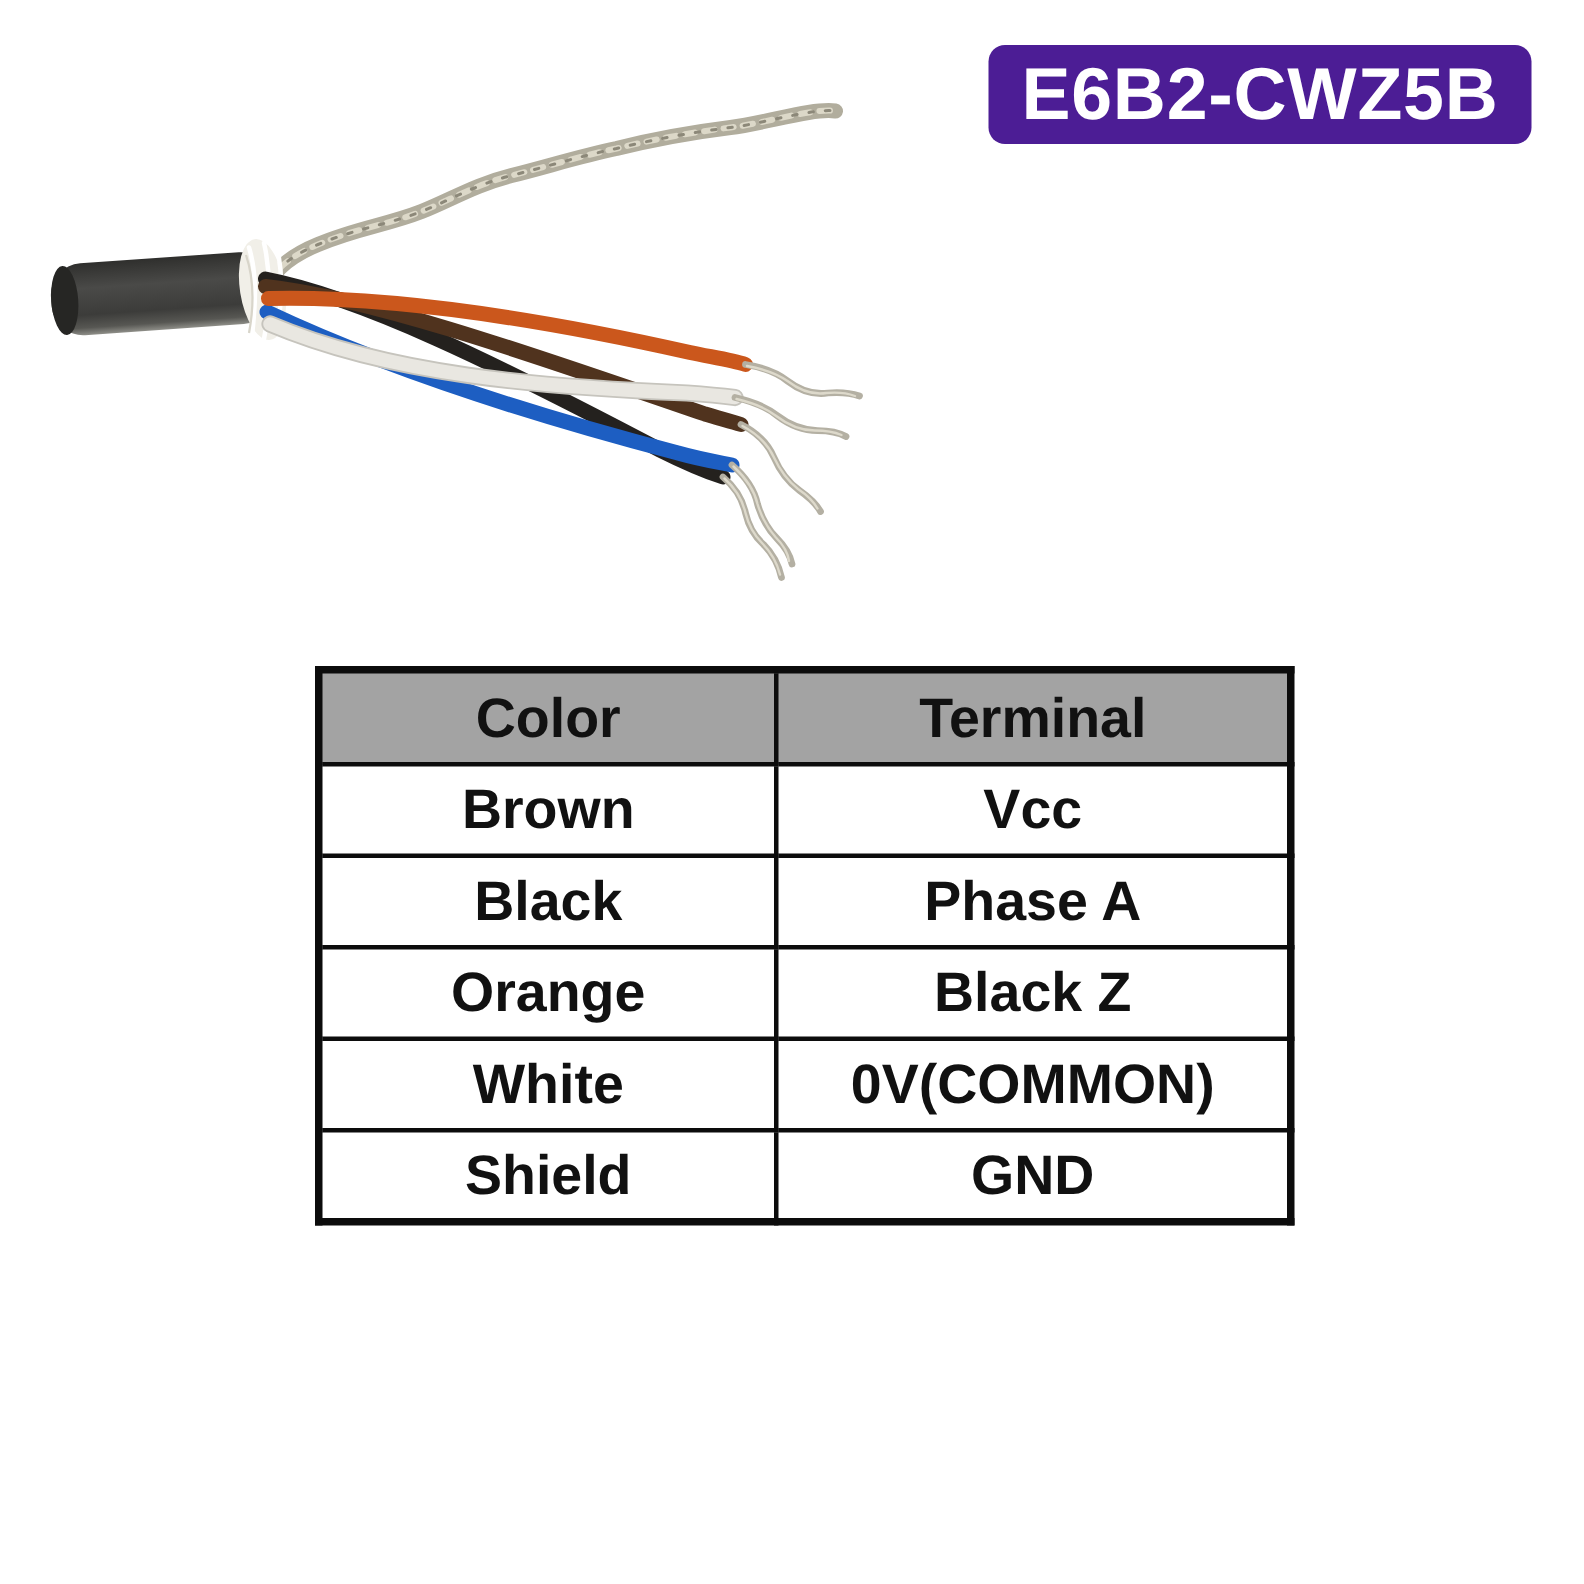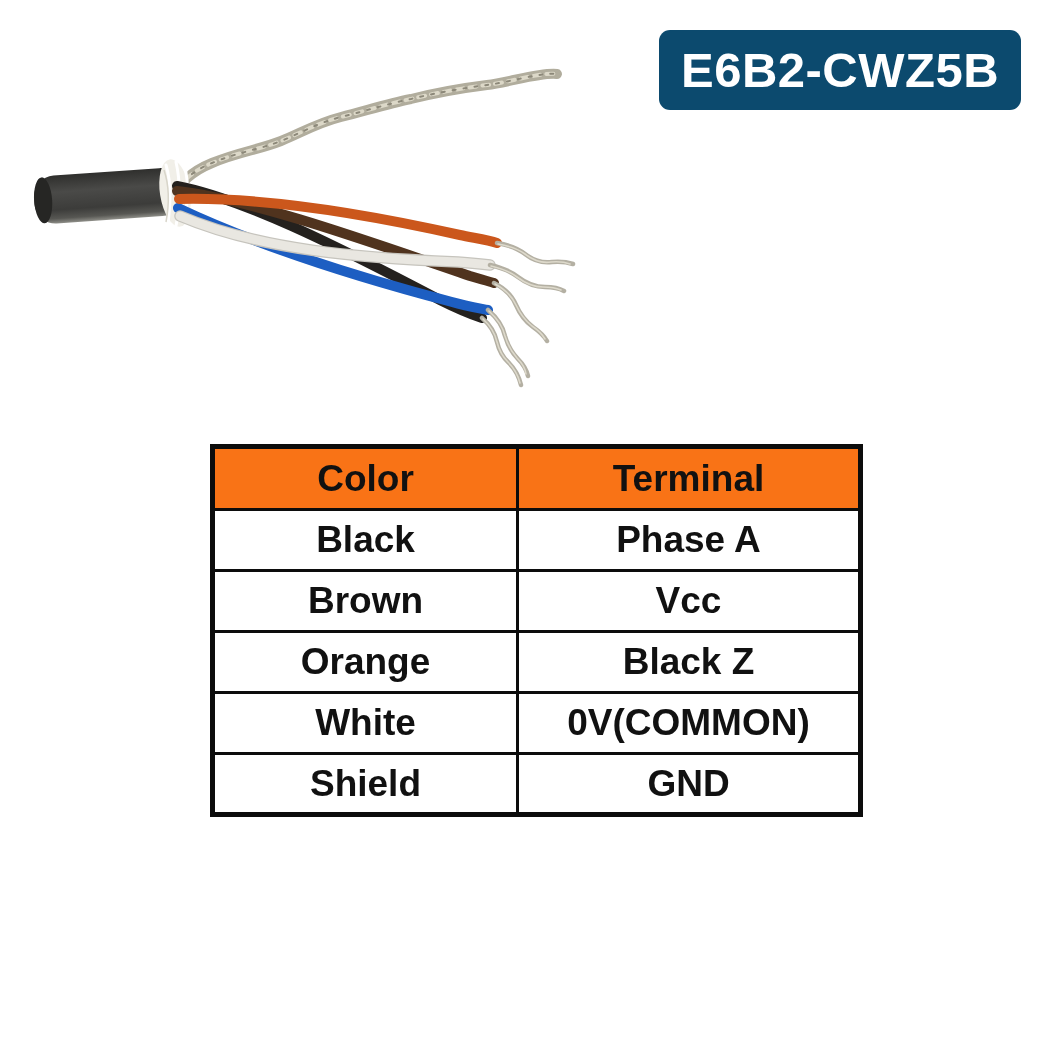--- a/index.html
+++ b/index.html
@@ -16,22 +16,22 @@
     position:absolute; left:0; top:0;
     width:640px; height:450px;
   }
   
   .badges {
     position:absolute; left:659px; top:30px;
     width:362px;
     display:flex; flex-direction:column; gap:10px;
   }
   .badge {
-    height:80px;
-    background:#0c4a6e;
+    height:66px;
+    background:#4c1d95;
     border-radius:11px;
     color:#ffffff;
     font-weight:bold;
     font-size:47px;
     letter-spacing:0.5px;
     display:flex; align-items:center; justify-content:center;
     white-space:nowrap;
   }
   .badge.model { font-size:49px; }
   
@@ -46,21 +46,21 @@
     text-align:center;
     vertical-align:middle;
     font-weight:bold;
     color:#111111;
     height:61px;
     font-size:37px;
     padding:0;
   }
   .spec-table { border:5px solid #0c0c0c; }
   .spec-table th {
-    background:#f97316;
+    background:#a3a3a3;
     height:63px;
     font-size:37px;
   }
   .spec-table col.c1 { width:305px; }
   .spec-table col.c2 { width:343px; }
   .spec-table td.term { letter-spacing:0px; }
 </style>
 </head>
 <body>
 
@@ -142,26 +142,26 @@
         <col class="c2">
       </colgroup>
     <thead>
       <tr>
         <th>Color</th>
         <th>Terminal</th>
       </tr>
     </thead>
     <tbody>
       <tr>
+        <td>Brown</td>
+        <td class="term">Vcc</td>
+      </tr>
+      <tr>
         <td>Black</td>
         <td class="term">Phase A</td>
-      </tr>
-      <tr>
-        <td>Brown</td>
-        <td class="term">Vcc</td>
       </tr>
       <tr>
         <td>Orange</td>
         <td class="term">Black Z</td>
       </tr>
       <tr>
         <td>White</td>
         <td class="term">0V(COMMON)</td>
       </tr>
       <tr>

